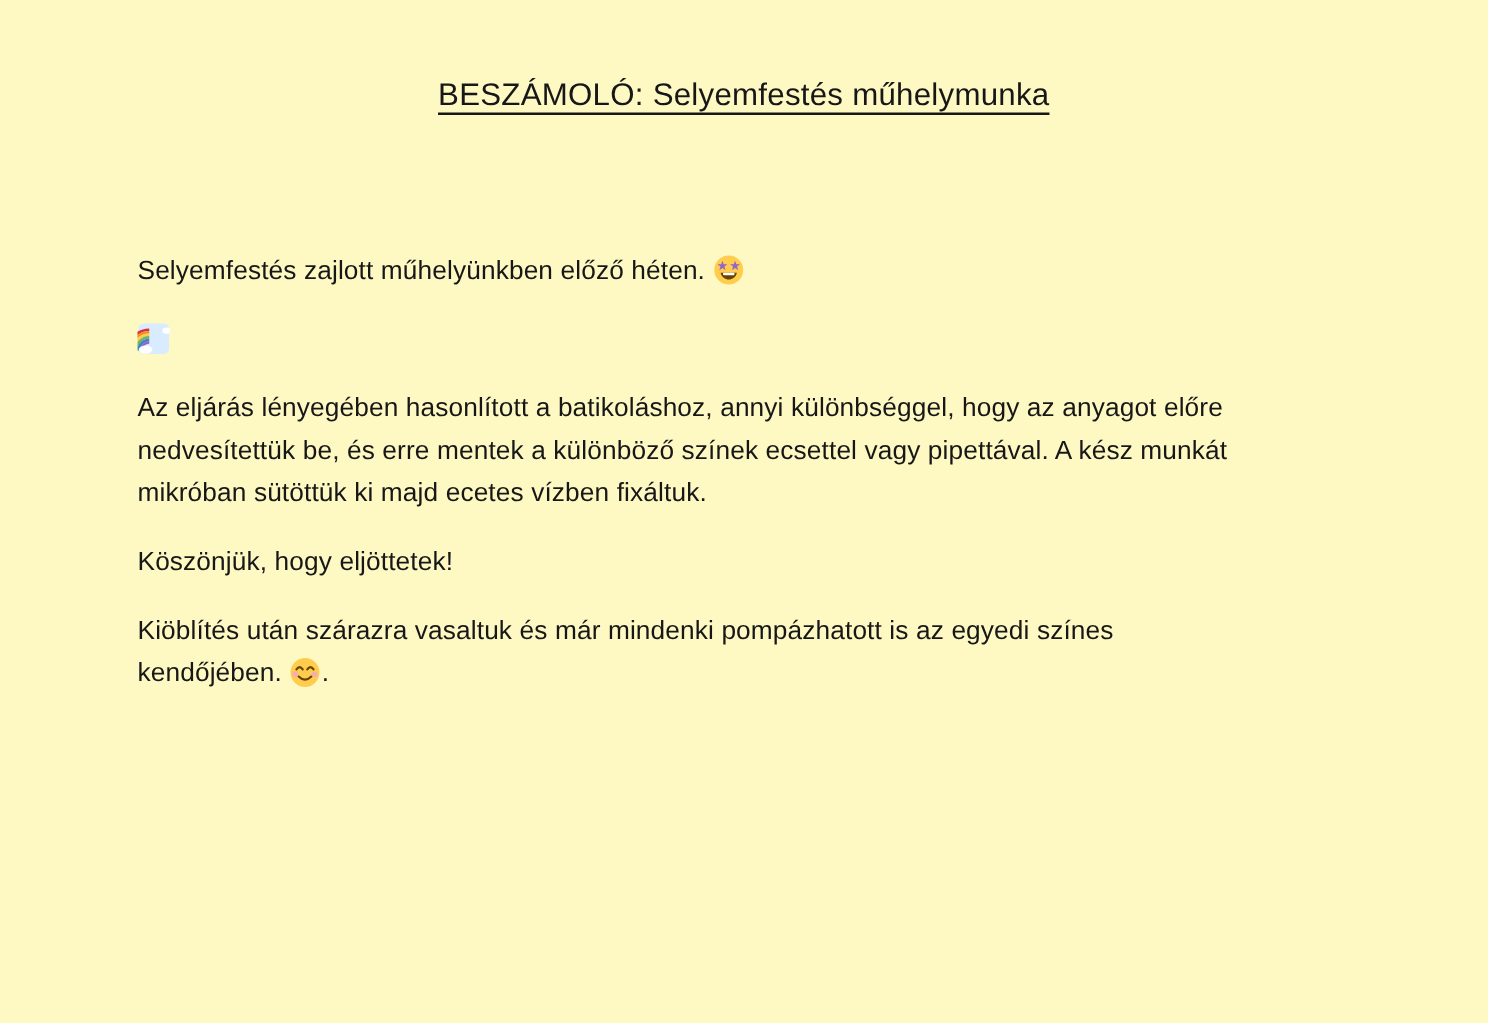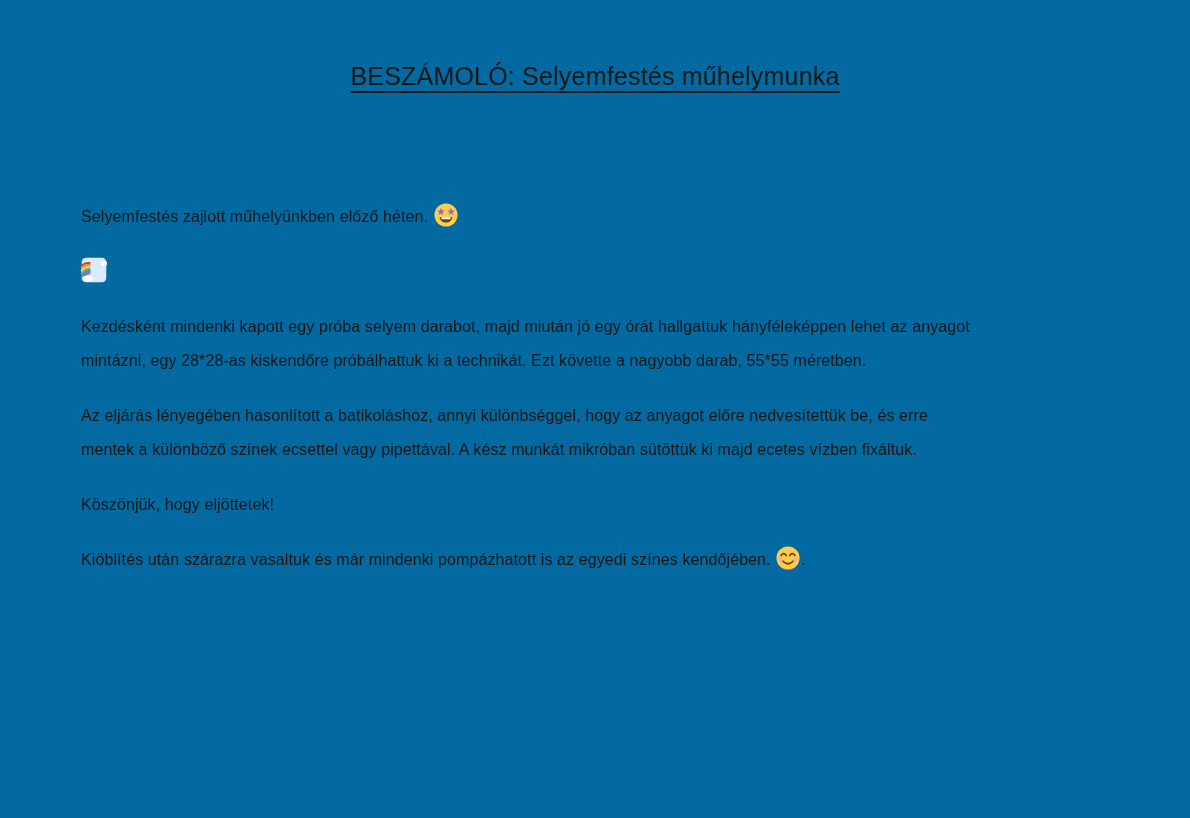--- a/index.html
+++ b/index.html
@@ -10,40 +10,40 @@
   body {
     width: 1190px;
     height: 818px;
     overflow: hidden;
     font-family: "Liberation Sans", "DejaVu Sans", sans-serif;
     color: #171717;
   }
   .page {
     width: 1190px;
     height: 818px;
-    background: #0369a1;
+    background: #fef9c3;
     position: relative;
   }
   .doc-title {
     margin: 0;
     padding-top: 58px;
     font-size: 25px;
     line-height: 36px;
     font-weight: 400;
     text-align: center;
     text-decoration: underline;
     text-decoration-thickness: 2px;
     text-underline-offset: 6px;
     letter-spacing: 0.2px;
     color: #171717;
   }
   .doc-body {
-    margin: 106px 0 0 81px;
+    margin: 106px 0 0 110px;
     width: 900px;
-    font-size: 16px;
+    font-size: 21px;
     line-height: 34px;
     letter-spacing: 0.1px;
   }
   .doc-body p {
     margin: 0 0 21px 0;
   }
   .emoji {
     display: inline-block;
     width: 26px;
     height: 26px;
@@ -75,21 +75,20 @@
               <path d="M -16 31 A 23 23 0 0 1 7 8" fill="none" stroke="#DD2E44" stroke-width="2.9"></path>
               <path d="M -13.2 31 A 20.2 20.2 0 0 1 7 10.8" fill="none" stroke="#F4900C" stroke-width="2.9"></path>
               <path d="M -10.399999999999999 31 A 17.4 17.4 0 0 1 7 13.600000000000001" fill="none" stroke="#FDCB58" stroke-width="2.9"></path>
               <path d="M -7.6 31 A 14.6 14.6 0 0 1 7 16.4" fill="none" stroke="#78B159" stroke-width="2.9"></path>
               <path d="M -4.800000000000001 31 A 11.8 11.8 0 0 1 7 19.2" fill="none" stroke="#3B88C3" stroke-width="2.9"></path>
               <path d="M -2 31 A 9 9 0 0 1 7 22" fill="none" stroke="#9266CC" stroke-width="2.9"></path>
             </g>
             <ellipse cx="9" cy="30" rx="7.5" ry="4.5" fill="#FFFFFF"></ellipse>
             <ellipse cx="32" cy="9" rx="4.5" ry="3.5" fill="#FFFFFF"></ellipse>
           </svg></span></p>
-      <p><span>Kezdésként mindenki kapott egy próba selyem darabot, majd miután jó egy órát hallgattuk hányféleképpen lehet az anyagot mintázni, egy 28*28-as kiskendőre próbálhattuk ki a technikát. Ezt követte a nagyobb darab, 55*55 méretben.</span></p>
       <p><span>Az eljárás lényegében hasonlított a batikoláshoz, annyi különbséggel, hogy az anyagot előre nedvesítettük be, és erre mentek a különböző színek ecsettel vagy pipettával. A kész munkát mikróban sütöttük ki majd ecetes vízben fixáltuk.</span></p>
       <p><span>Köszönjük, hogy eljöttetek!</span></p>
       <p><span>Kiöblítés után szárazra vasaltuk és már mindenki pompázhatott is az egyedi színes kendőjében. </span><span class="emoji"><svg viewBox="0 0 36 36" xmlns="http://www.w3.org/2000/svg">
             <circle cx="18" cy="18" r="16" fill="#FFCC4D"></circle>
             <path d="M8.5 14.5 Q12 9.5 15.5 14.5" fill="none" stroke="#664500" stroke-width="2.4" stroke-linecap="round"></path>
             <path d="M20.5 14.5 Q24 9.5 27.5 14.5" fill="none" stroke="#664500" stroke-width="2.4" stroke-linecap="round"></path>
             <circle cx="7.3" cy="20" r="3.1" fill="#F4ABBA"></circle>
             <circle cx="28.7" cy="20" r="3.1" fill="#F4ABBA"></circle>
             <path d="M11 22.5 Q18 29.5 25 22.5" fill="none" stroke="#664500" stroke-width="2.4" stroke-linecap="round"></path>
           </svg></span><span>.</span></p>

